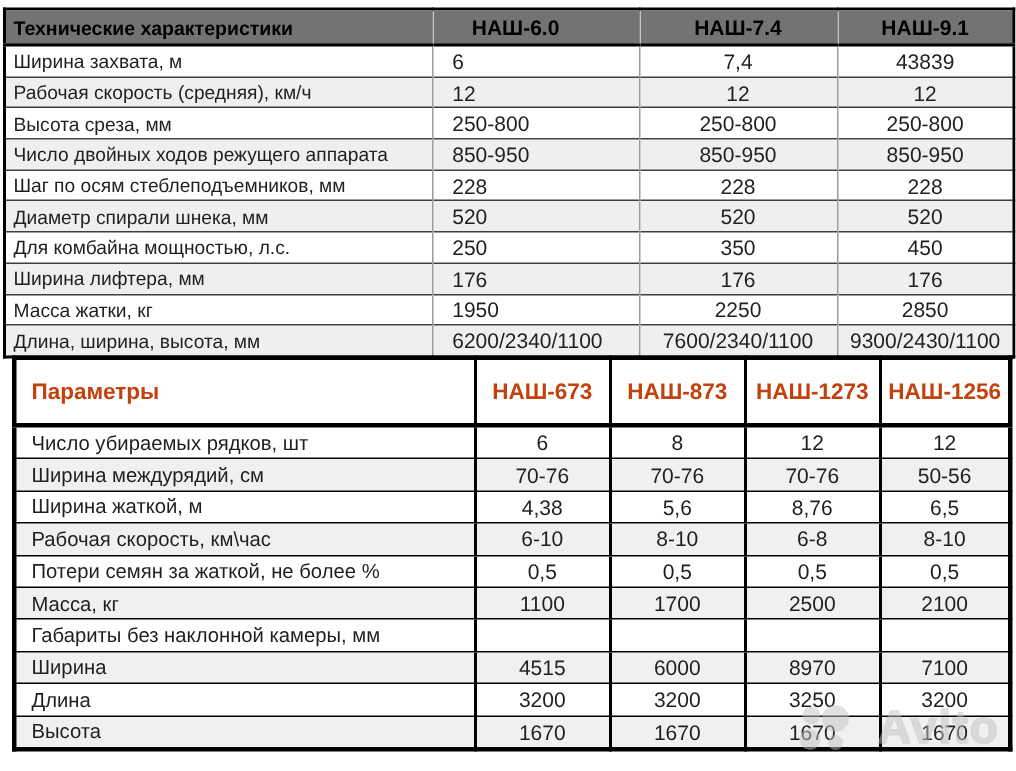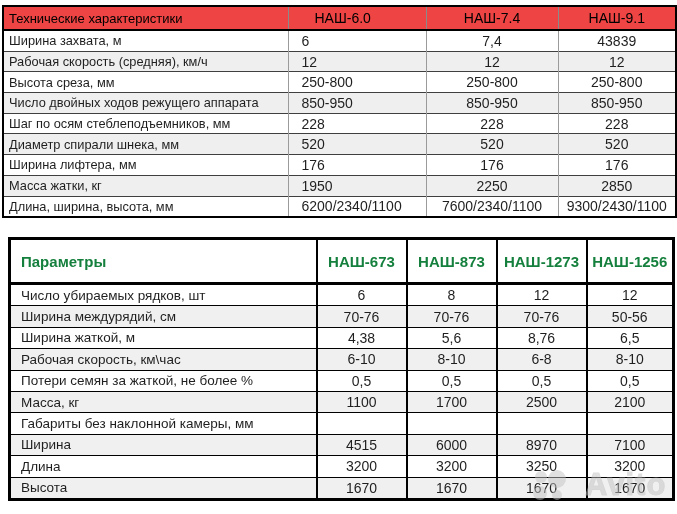--- a/index.html
+++ b/index.html
@@ -16,22 +16,22 @@
   td,th{padding:0;overflow:hidden;white-space:nowrap;}
 
   
   .t1{
     position:absolute;left:2px;top:5px;width:673px;
     border:2px solid #000;
   }
   .t1 thead th{
     height:22px;
     border-bottom:2px solid #000;
-    font-size:14px;font-weight:normal;color:#000;
-    text-align:center;background:#ef4444;
+    font-size:14px;font-weight:bold;color:#000;
+    text-align:center;background:#737373;
   }
   .t1 thead th.lbl{
     text-align:left;padding-left:5px;font-size:13px;
   }
   .t1 thead th.c1{text-align:left;padding-left:26px;}
   .t1 td{
     height:19.7px;
     border-top:1px solid #3f3f3f;
     font-size:13.5px;
   }
@@ -43,21 +43,21 @@
   .t1 tbody tr:nth-child(even) td{background:#efefef;}
 
   
   .t2{
     position:absolute;left:8px;top:237px;width:664px;
     border:3px solid #000;
   }
   .t2 thead th{
     height:42px;
     border-bottom:3px solid #000;
-    font-size:15px;font-weight:bold;color:#15803d;
+    font-size:15px;font-weight:bold;color:#c2410c;
     text-align:center;background:#fff;
   }
   .t2 thead th.lbl{text-align:left;padding-left:10px;font-size:15px;}
   .t2 td{
     height:20.4px;
     border-top:1px solid #000;
     font-size:14px;text-align:center;
   }
   .t2 td.lbl{text-align:left;padding-left:10px;font-size:13.5px;}
   .t2 td + td, .t2 th + th{border-left:2px solid #000;}
@@ -125,20 +125,26 @@
           <td class="lbl">Шаг по осям стеблеподъемников, мм</td>
           <td class="val c1">228</td>
           <td class="val c2">228</td>
           <td class="val c3">228</td>
         </tr>
         <tr>
           <td class="lbl">Диаметр спирали шнека, мм</td>
           <td class="val c1">520</td>
           <td class="val c2">520</td>
           <td class="val c3">520</td>
+        </tr>
+        <tr>
+          <td class="lbl">Для комбайна мощностью, л.с.</td>
+          <td class="val c1">250</td>
+          <td class="val c2">350</td>
+          <td class="val c3">450</td>
         </tr>
         <tr>
           <td class="lbl">Ширина лифтера, мм</td>
           <td class="val c1">176</td>
           <td class="val c2">176</td>
           <td class="val c3">176</td>
         </tr>
         <tr>
           <td class="lbl">Масса жатки, кг</td>
           <td class="val c1">1950</td>

